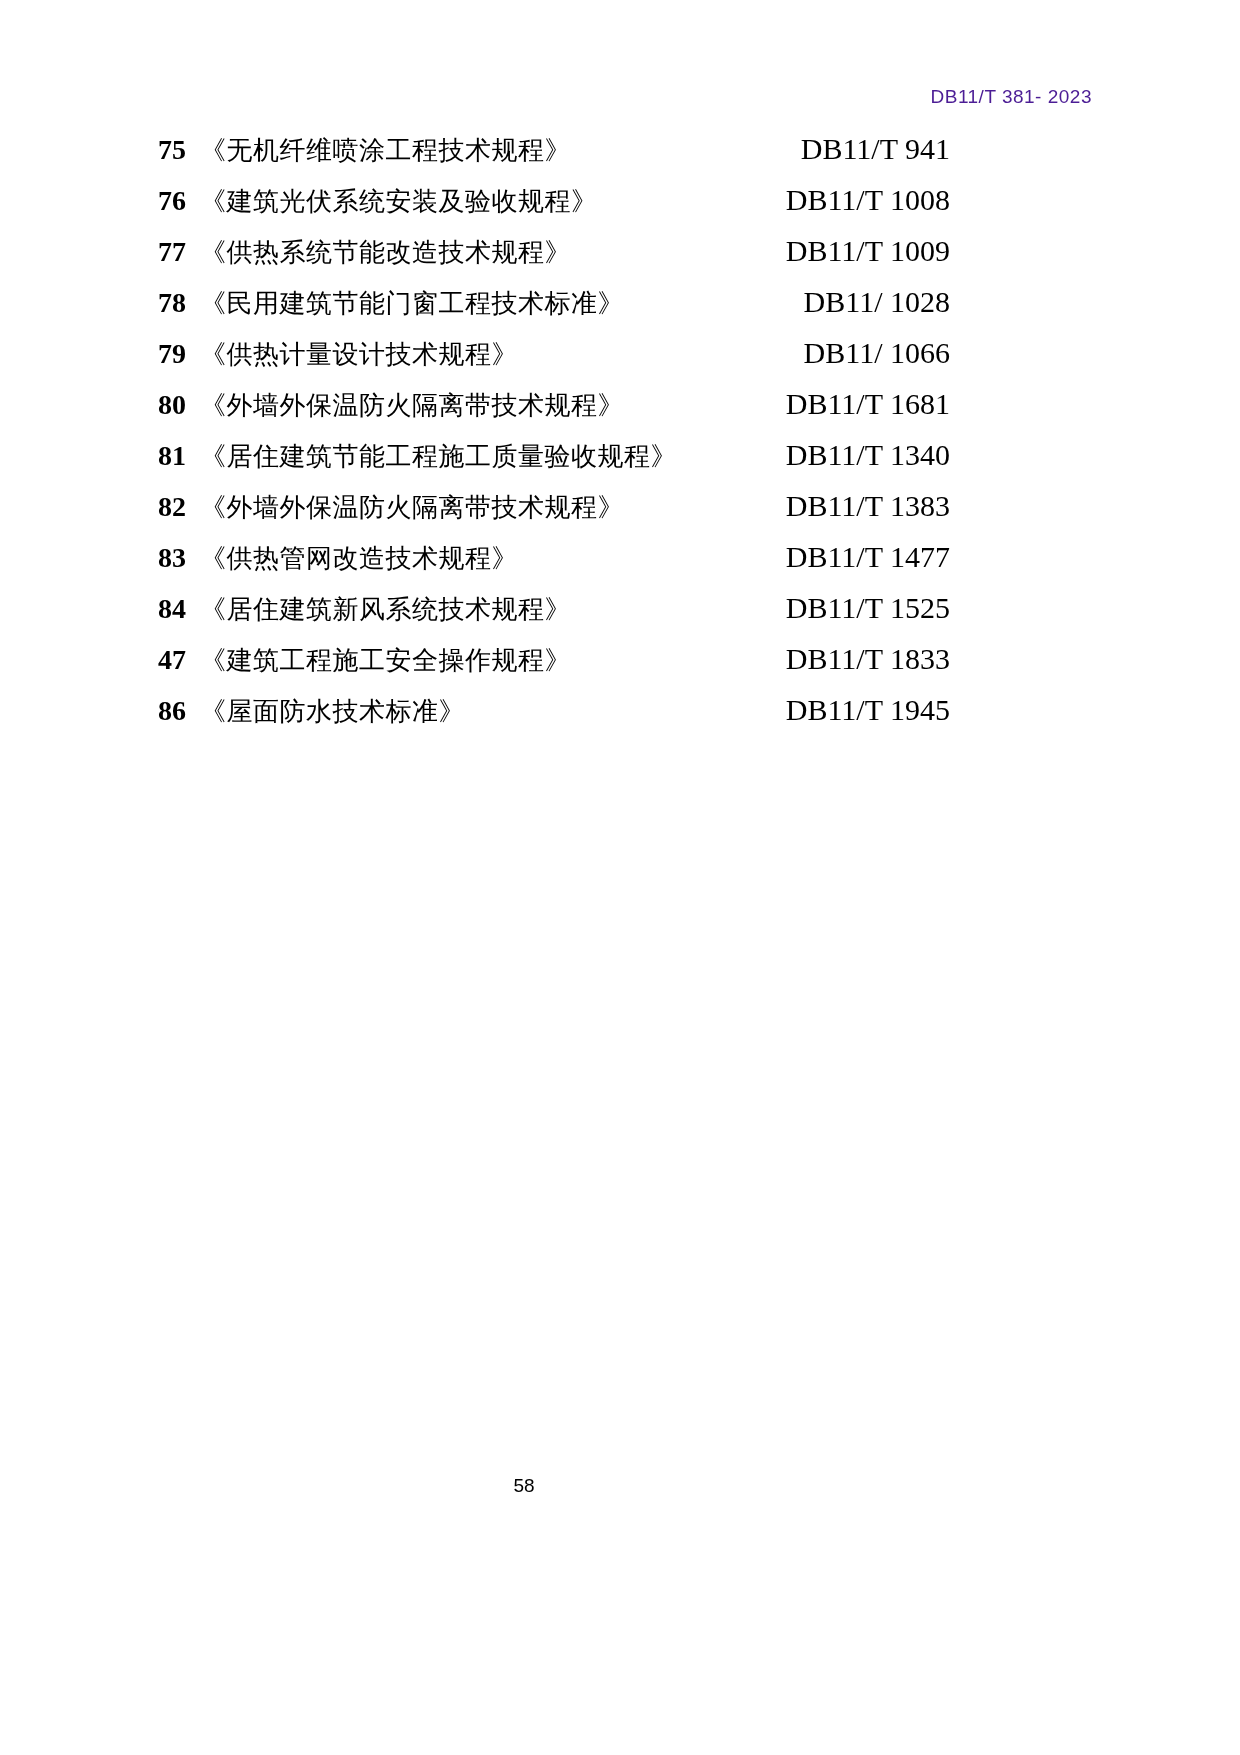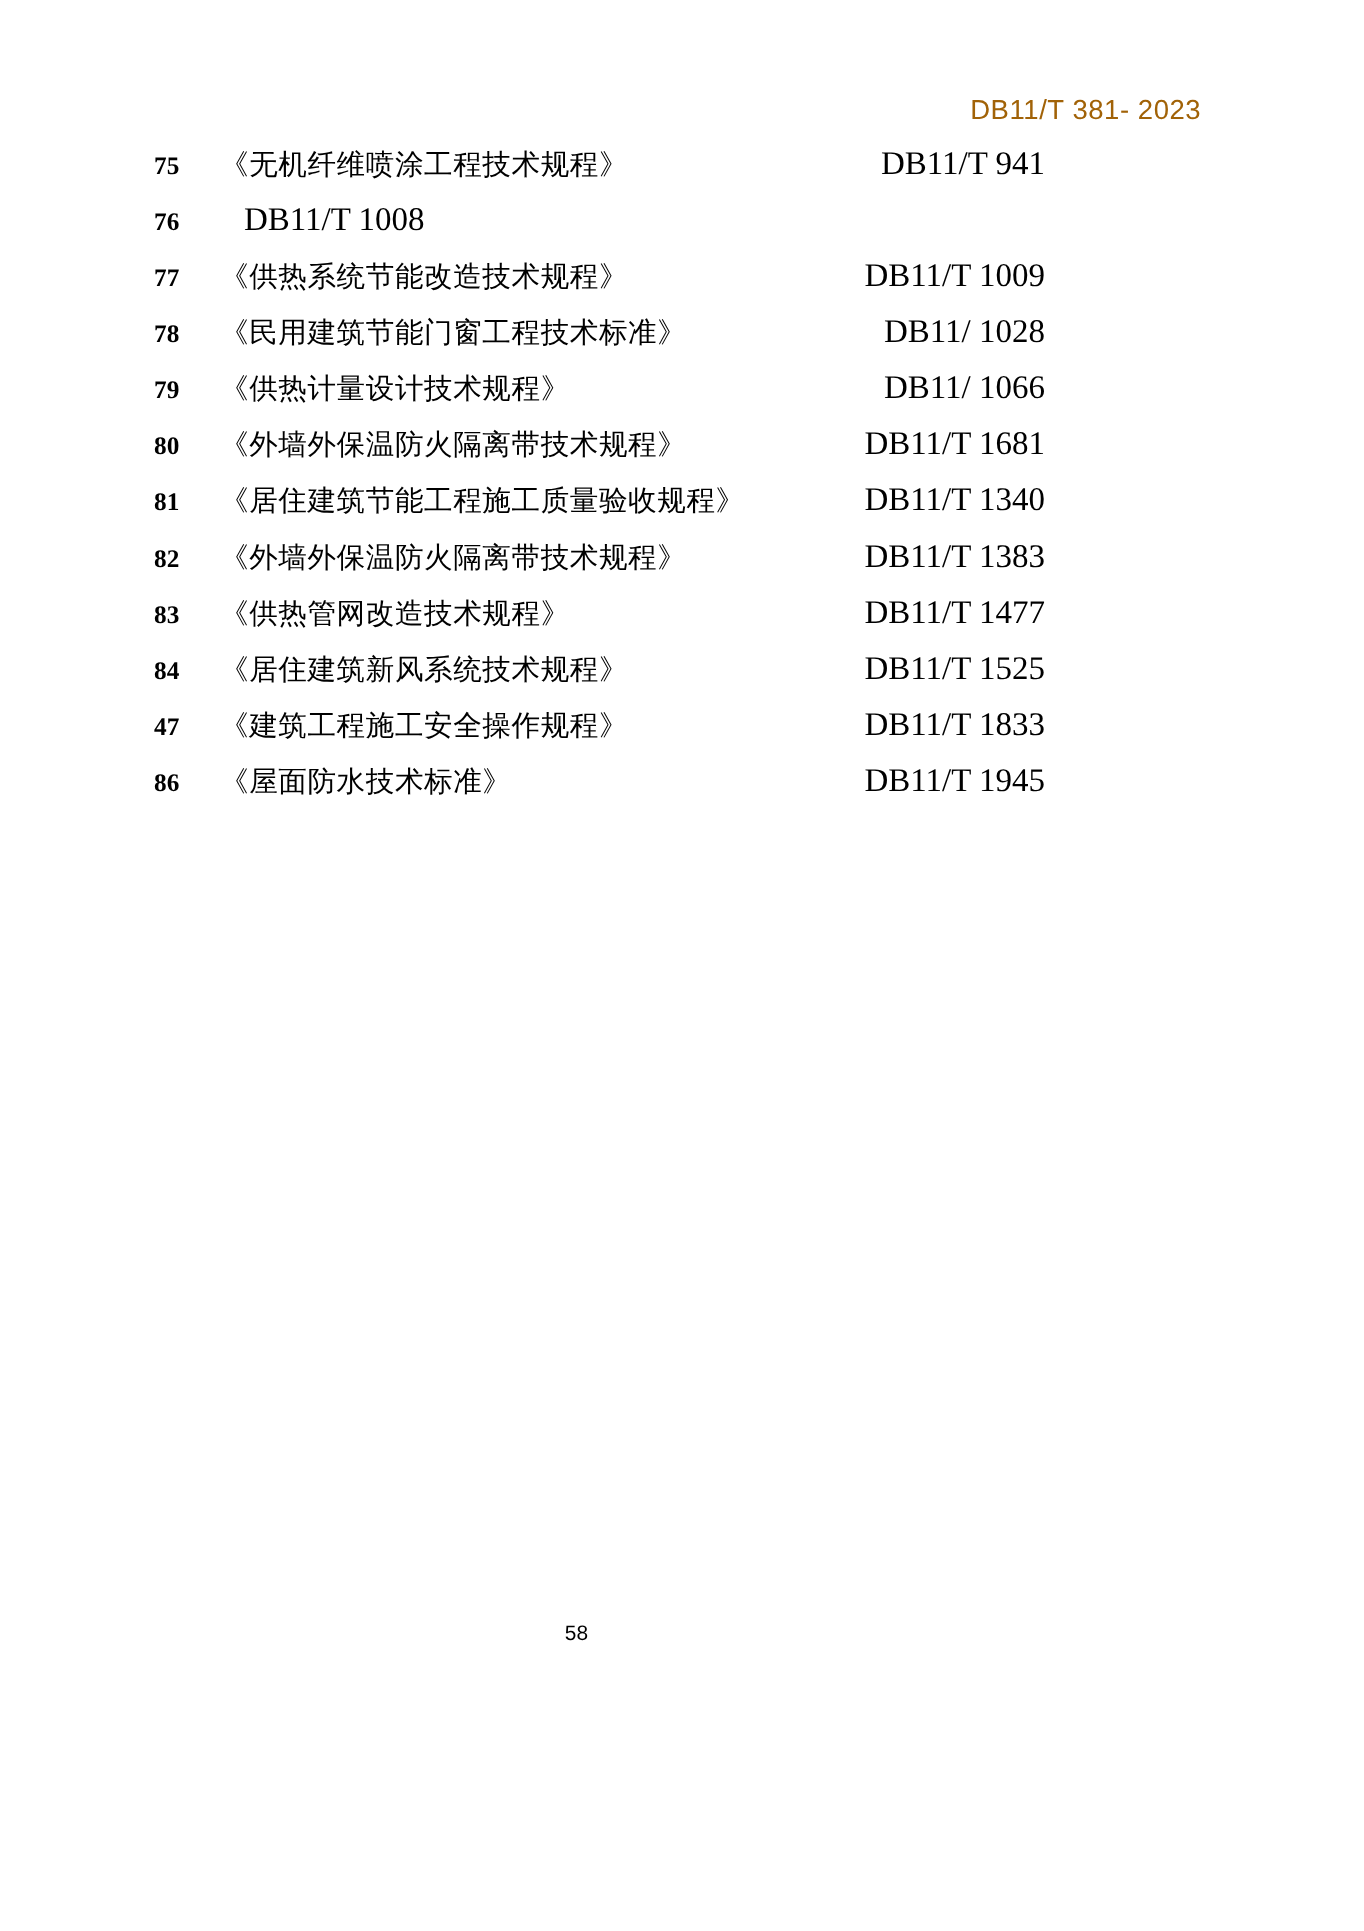--- a/index.html
+++ b/index.html
@@ -22,43 +22,44 @@
     top: 0;
     width: 1240px;
     height: 1755px;
   }
 
   .header {
     position: absolute;
     top: 86px;
     right: 148px;
     font-family: "Liberation Sans", sans-serif;
-    font-size: 25px;
+    font-size: 19px;
     letter-spacing: 0.5px;
-    color: #a16207;
+    color: #4c1d95;
     white-space: nowrap;
   }
 
   .list {
     position: absolute;
     top: 132px;
     left: 140px;
     width: 810px;
   }
 
   .row {
     display: flex;
     align-items: baseline;
     height: 51px;
   }
 
   .row .num {
     width: 46px;
+    text-align: right;
     font-weight: bold;
-    font-size: 23px;
+    font-size: 28px;
     font-family: "Liberation Serif", serif;
     flex: 0 0 auto;
   }
 
   .row .title {
     padding-left: 14px;
     font-size: 26px;
     font-family: "DejaVu Serif", serif;
     flex: 1 1 auto;
     white-space: nowrap;
@@ -94,20 +95,21 @@
   <div class="list">
 
     <div class="row">
       <span class="num">75</span>
       <span class="title">《无机纤维喷涂工程技术规程》</span>
       <span class="code">DB11/T 941</span>
     </div>
 
     <div class="row">
       <span class="num">76</span>
+      <span class="title">《建筑光伏系统安装及验收规程》</span>
       <span class="code">DB11/T 1008</span>
     </div>
 
     <div class="row">
       <span class="num">77</span>
       <span class="title">《供热系统节能改造技术规程》</span>
       <span class="code">DB11/T 1009</span>
     </div>
 
     <div class="row">

